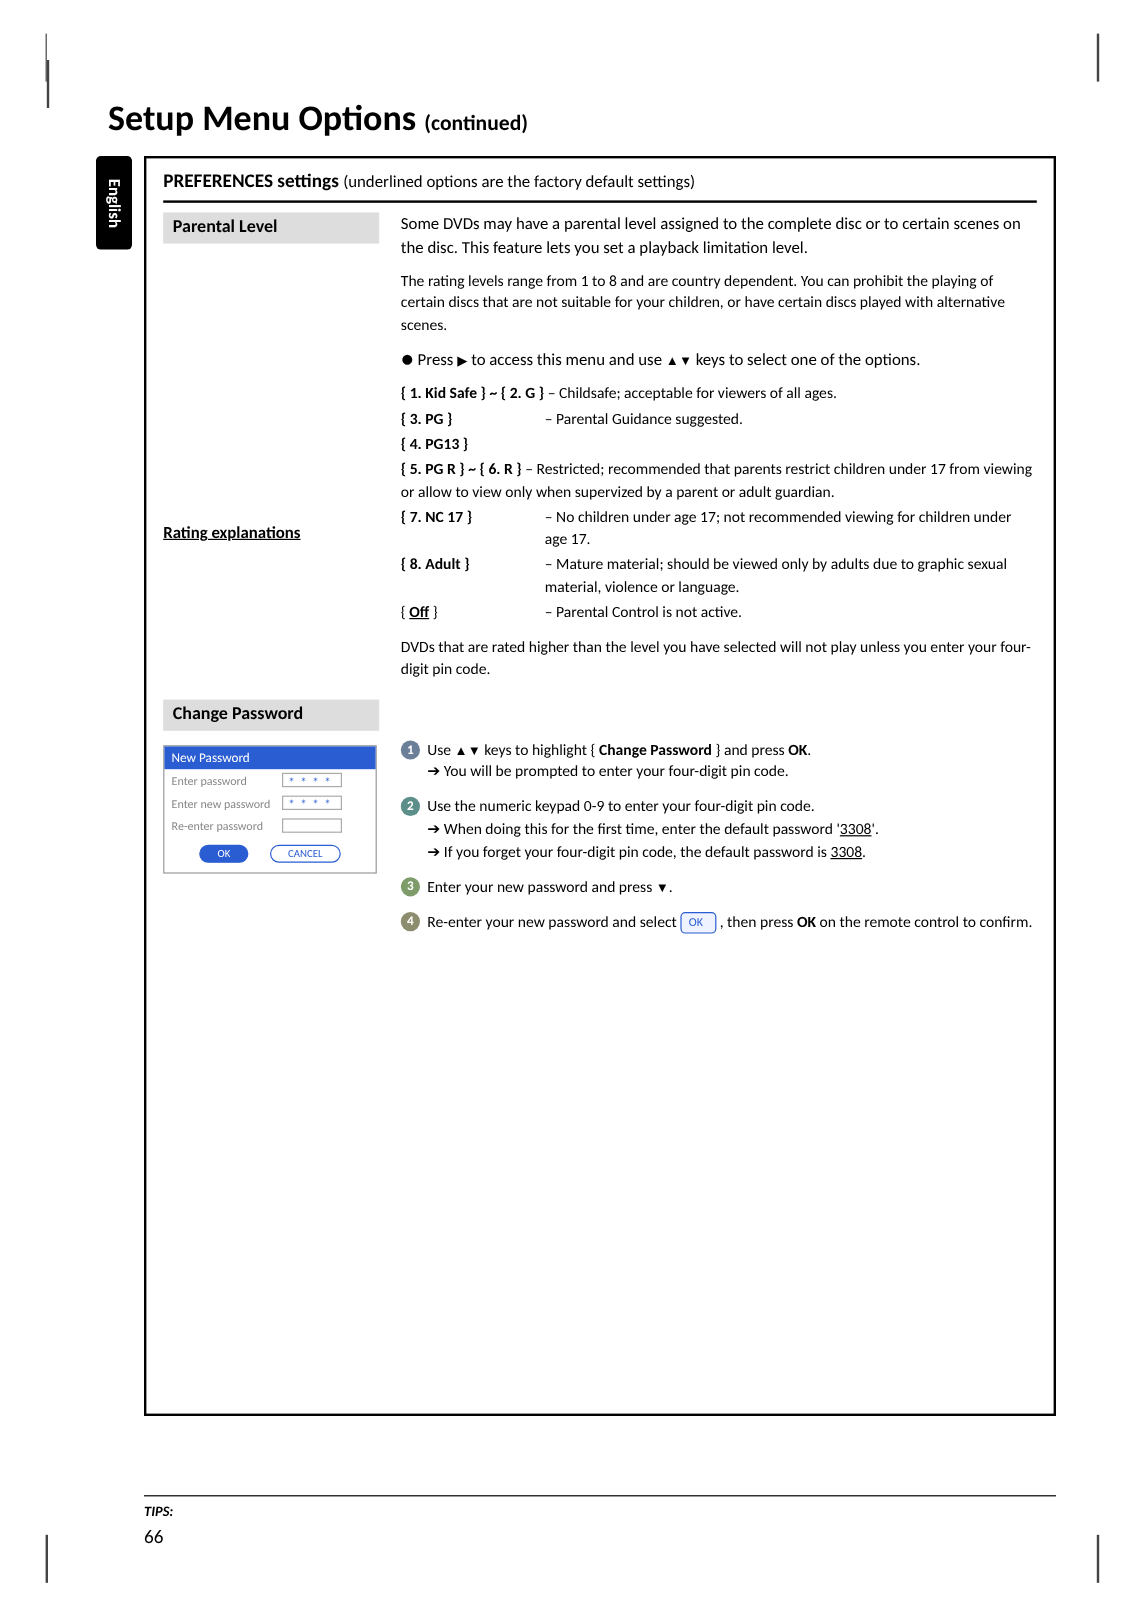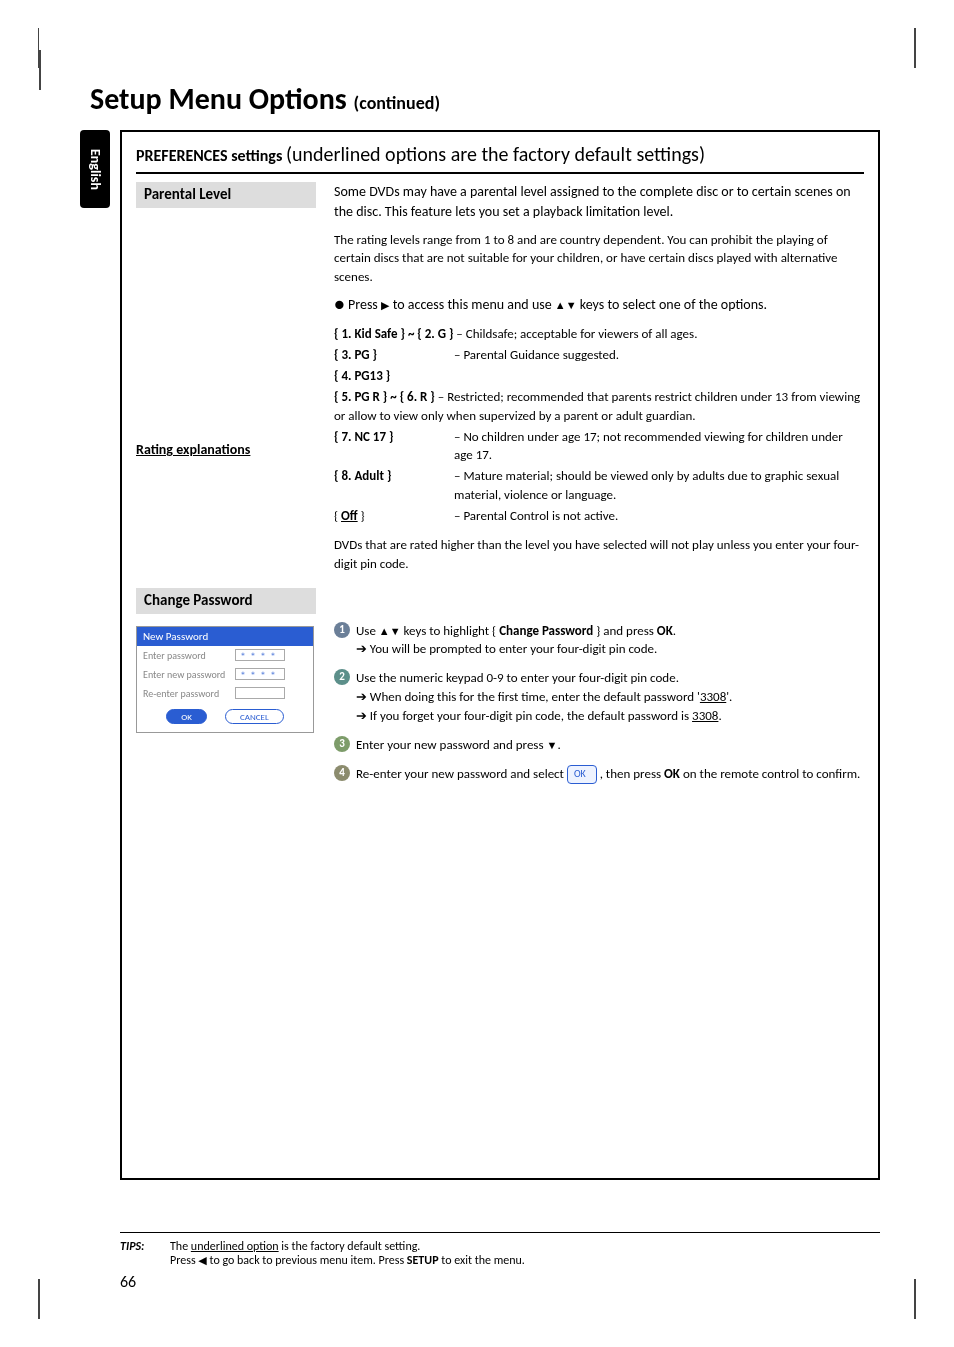--- a/index.html
+++ b/index.html
@@ -38,21 +38,21 @@
     position:absolute; top:130px; left:120px;
     width:760px; height:1050px;
     border:2px solid #000;
     padding:10px 14px;
   }
   .section-title {
     font-size:16px; font-weight:bold;
     border-bottom:2px solid #000;
     padding-bottom:6px; margin-bottom:8px;
   }
-  .section-title .thin { font-weight:normal; font-size:20px;}
+  .section-title .thin { font-weight:normal; font-size:14px;}
 
   .row { display:flex; margin-bottom:8px; }
   .label-box {
     background:#ddd; width:180px; height:26px;
     font-weight:bold; font-size:15px;
     padding:3px 8px;
     flex-shrink:0;
   }
   .body-col {
     padding-left:18px; font-size:14px; line-height:1.45;
@@ -157,21 +157,21 @@
           <div style="flex:1;"><b>{ 1. Kid Safe } ~ { 2. G }</b> <span style="display:inline-block; vertical-align:top; padding-left:0;">– Childsafe; acceptable for viewers of all ages.</span></div>
         </div>
       <div class="rating-line">
           <div class="rating-key"><b>{ 3. PG }</b></div>
           <div class="rating-desc">–  Parental Guidance suggested.</div>
         </div>
       <div class="rating-line">
           <div class="rating-key"><b>{ 4. PG13 }</b></div>
         </div>
       <div class="rating-line">
-          <div style="flex:1;"><b>{ 5. PG R } ~ { 6. R }</b> <span>– Restricted; recommended that parents restrict children under 13 from viewing or allow to view only when supervized by a parent or adult guardian.</span></div>
+          <div style="flex:1;"><b>{ 5. PG R } ~ { 6. R }</b> <span>– Restricted; recommended that parents restrict children under 17 from viewing or allow to view only when supervized by a parent or adult guardian.</span></div>
         </div>
       <div class="rating-line">
           <div class="rating-key"><b>{ 7. NC 17 }</b></div>
           <div class="rating-desc">–  No children under age 17; not recommended viewing for children under age 17.</div>
         </div>
       <div class="rating-line">
           <div class="rating-key"><b>{ 8. Adult }</b></div>
           <div class="rating-desc">–  Mature material; should be viewed only by adults due to graphic sexual material, violence or language.</div>
         </div>
       <div class="rating-line">
@@ -243,19 +243,15 @@
         </div>
       </div>
 
     </div>
   </div>
 
 </div>
 
 <div class="tips-box">
   <div class="tl">TIPS:</div>
-  <div>
-    <span>The </span><span style="text-decoration:underline;">underlined option</span><span> is the factory default setting.</span><br>
-    <span>Press </span><span class="arrow">◀</span><span> to go back to previous menu item. Press </span><b>SETUP</b><span> to exit the menu.</span>
-  </div>
 </div>
 
 <div class="page-num">66</div>
 
 </body></html>

